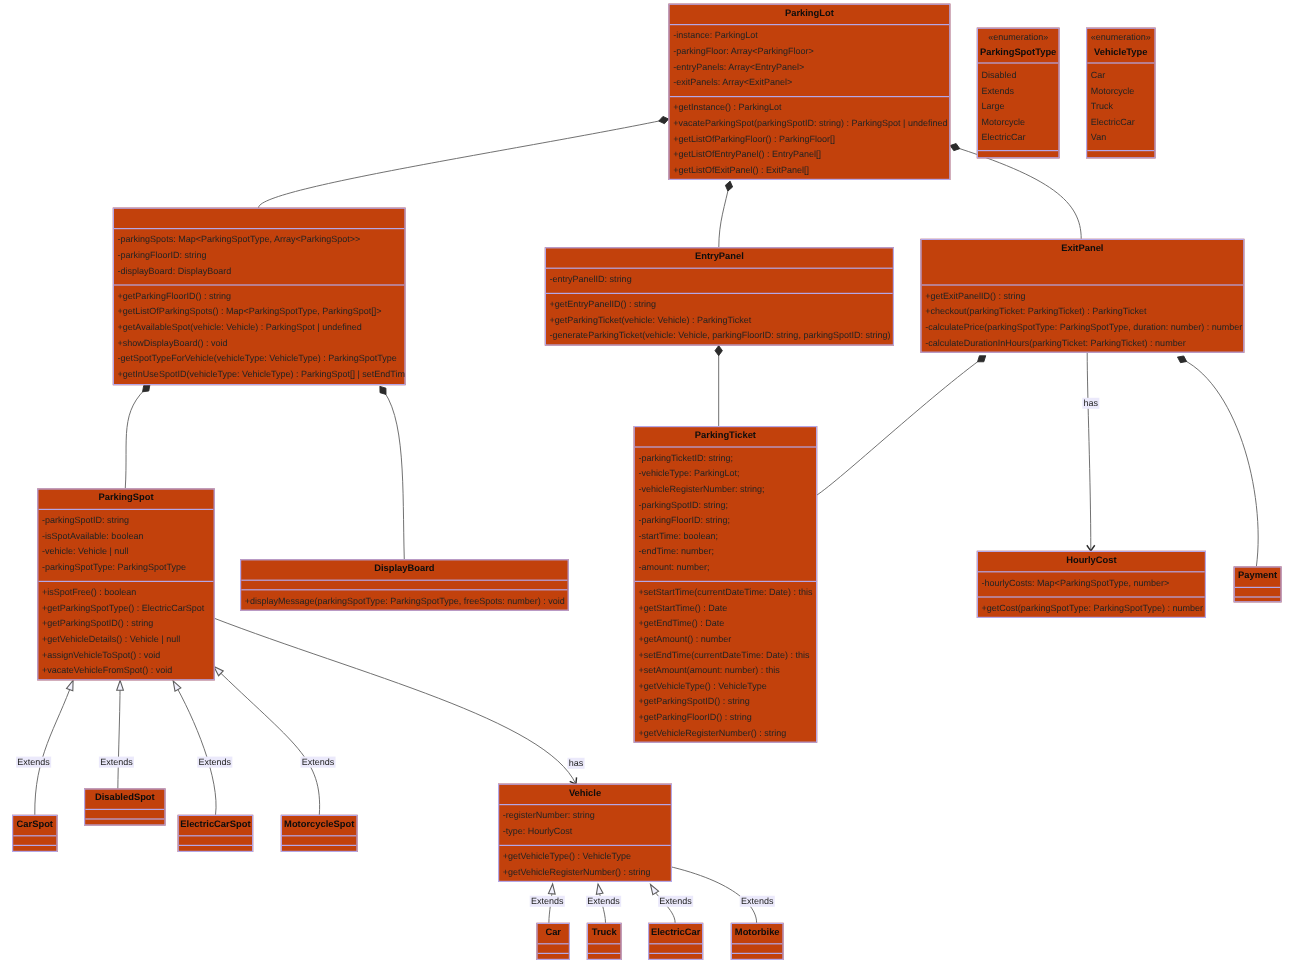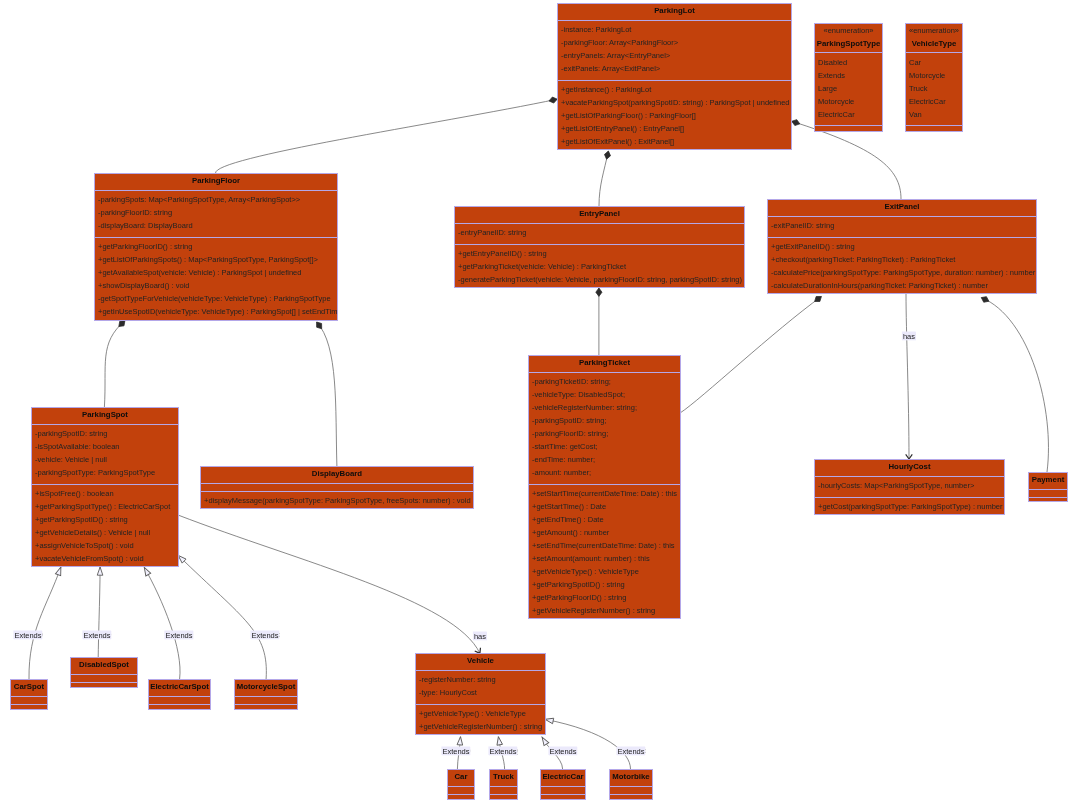--- a/index.html
+++ b/index.html
@@ -213,23 +213,20 @@
       <div class="cls-line" style="top:4.6px">Car</div>
       <div class="cls-line" style="top:17.6px">Motorcycle</div>
       <div class="cls-line" style="top:30.6px">Truck</div>
       <div class="cls-line" style="top:43.6px">ElectricCar</div>
       <div class="cls-line" style="top:56.6px">Van</div>
     </div>
     <div class="compartment divided" style="top:101px;height:7px">
     </div>
   </div>
   <div class="uml-class" style="left:94px;top:173px;width:244px;height:148px">
-    <div class="compartment" style="top:0px;height:16px">
-      <div class="cls-title" style="top:2.2px">ParkingFloor</div>
-    </div>
     <div class="compartment divided" style="top:16px;height:47px">
       <div class="cls-line" style="top:3.6px">-parkingSpots: Map&lt;ParkingSpotType, Array&lt;ParkingSpot&gt;&gt;</div>
       <div class="cls-line" style="top:16.6px">-parkingFloorID: string</div>
       <div class="cls-line" style="top:29.6px">-displayBoard: DisplayBoard</div>
     </div>
     <div class="compartment divided" style="top:63px;height:84px">
       <div class="cls-line" style="top:3.6px">+getParkingFloorID() : string</div>
       <div class="cls-line" style="top:16.6px">+getListOfParkingSpots() : Map&lt;ParkingSpotType, ParkingSpot[]&gt;</div>
       <div class="cls-line" style="top:29.6px">+getAvailableSpot(vehicle: Vehicle) : ParkingSpot | undefined</div>
       <div class="cls-line" style="top:42.6px">+showDisplayBoard() : void</div>
@@ -247,23 +244,20 @@
       <div class="cls-line" style="top:29.6px">-generateParkingTicket(vehicle: Vehicle, parkingFloorID: string, parkingSpotID: string)</div>
     </div>
     <div class="compartment divided" style="top:16px;height:21px">
       <div class="cls-line" style="top:3.6px">-entryPanelID: string</div>
     </div>
   </div>
   <div class="uml-class" style="left:767px;top:199px;width:270px;height:95px">
     <div class="compartment" style="top:0px;height:16px">
       <div class="cls-title" style="top:2.2px">ExitPanel</div>
     </div>
-    <div class="compartment divided" style="top:16px;height:21px">
-      <div class="cls-line" style="top:3.6px">-exitPanelID: string</div>
-    </div>
     <div class="compartment divided" style="top:37px;height:57px">
       <div class="cls-line" style="top:3.6px">+getExitPanelID() : string</div>
       <div class="cls-line" style="top:16.6px">+checkout(parkingTicket: ParkingTicket) : ParkingTicket</div>
       <div class="cls-line" style="top:29.6px">-calculatePrice(parkingSpotType: ParkingSpotType, duration: number) : number</div>
       <div class="cls-line" style="top:42.6px">-calculateDurationInHours(parkingTicket: ParkingTicket) : number</div>
     </div>
   </div>
   <div class="uml-class" style="left:31px;top:407px;width:148px;height:160px">
     <div class="compartment" style="top:0px;height:16px">
       <div class="cls-title" style="top:2.2px">ParkingSpot</div>
@@ -292,25 +286,25 @@
     <div class="compartment divided" style="top:24px;height:31px">
       <div class="cls-line" style="top:3.6px">+displayMessage(parkingSpotType: ParkingSpotType, freeSpots: number) : void</div>
     </div>
   </div>
   <div class="uml-class" style="left:528px;top:355px;width:153px;height:264px">
     <div class="compartment" style="top:0px;height:16px">
       <div class="cls-title" style="top:2.2px">ParkingTicket</div>
     </div>
     <div class="compartment divided" style="top:16px;height:112px">
       <div class="cls-line" style="top:3.6px">-parkingTicketID: string;</div>
-      <div class="cls-line" style="top:16.6px">-vehicleType: DisabledSpot;</div>
+      <div class="cls-line" style="top:16.6px">-vehicleType: ParkingLot;</div>
       <div class="cls-line" style="top:29.6px">-vehicleRegisterNumber: string;</div>
       <div class="cls-line" style="top:42.6px">-parkingSpotID: string;</div>
       <div class="cls-line" style="top:55.6px">-parkingFloorID: string;</div>
-      <div class="cls-line" style="top:68.6px">-startTime: getCost;</div>
+      <div class="cls-line" style="top:68.6px">-startTime: boolean;</div>
       <div class="cls-line" style="top:81.6px">-endTime: number;</div>
       <div class="cls-line" style="top:94.6px">-amount: number;</div>
     </div>
     <div class="compartment divided" style="top:128px;height:135px">
       <div class="cls-line" style="top:3.6px">+setStartTime(currentDateTime: Date) : this</div>
       <div class="cls-line" style="top:16.6px">+getStartTime() : Date</div>
       <div class="cls-line" style="top:29.6px">+getEndTime() : Date</div>
       <div class="cls-line" style="top:42.6px">+getAmount() : number</div>
       <div class="cls-line" style="top:55.6px">+setEndTime(currentDateTime: Date) : this</div>
       <div class="cls-line" style="top:68.6px">+setAmount(amount: number) : this</div>
@@ -333,21 +327,21 @@
   </div>
   <div class="uml-class" style="left:1028px;top:472px;width:40px;height:30px">
     <div class="compartment" style="top:0px;height:16px">
       <div class="cls-title" style="top:2.2px">Payment</div>
     </div>
     <div class="compartment divided" style="top:16px;height:8px">
     </div>
     <div class="compartment divided" style="top:24px;height:5px">
     </div>
   </div>
-  <div class="uml-class" style="left:415px;top:653px;width:131px;height:82px">
+  <div class="uml-class" style="left:415px;top:653px;width:145px;height:82px">
     <div class="compartment" style="top:0px;height:16px">
       <div class="cls-title" style="top:2.2px">Vehicle</div>
     </div>
     <div class="compartment divided" style="top:16px;height:34px">
       <div class="cls-line" style="top:3.6px">-registerNumber: string</div>
       <div class="cls-line" style="top:16.6px">-type: HourlyCost</div>
     </div>
     <div class="compartment divided" style="top:50px;height:31px">
       <div class="cls-line" style="top:3.6px">+getVehicleType() : VehicleType</div>
       <div class="cls-line" style="top:16.6px">+getVehicleRegisterNumber() : string</div>

